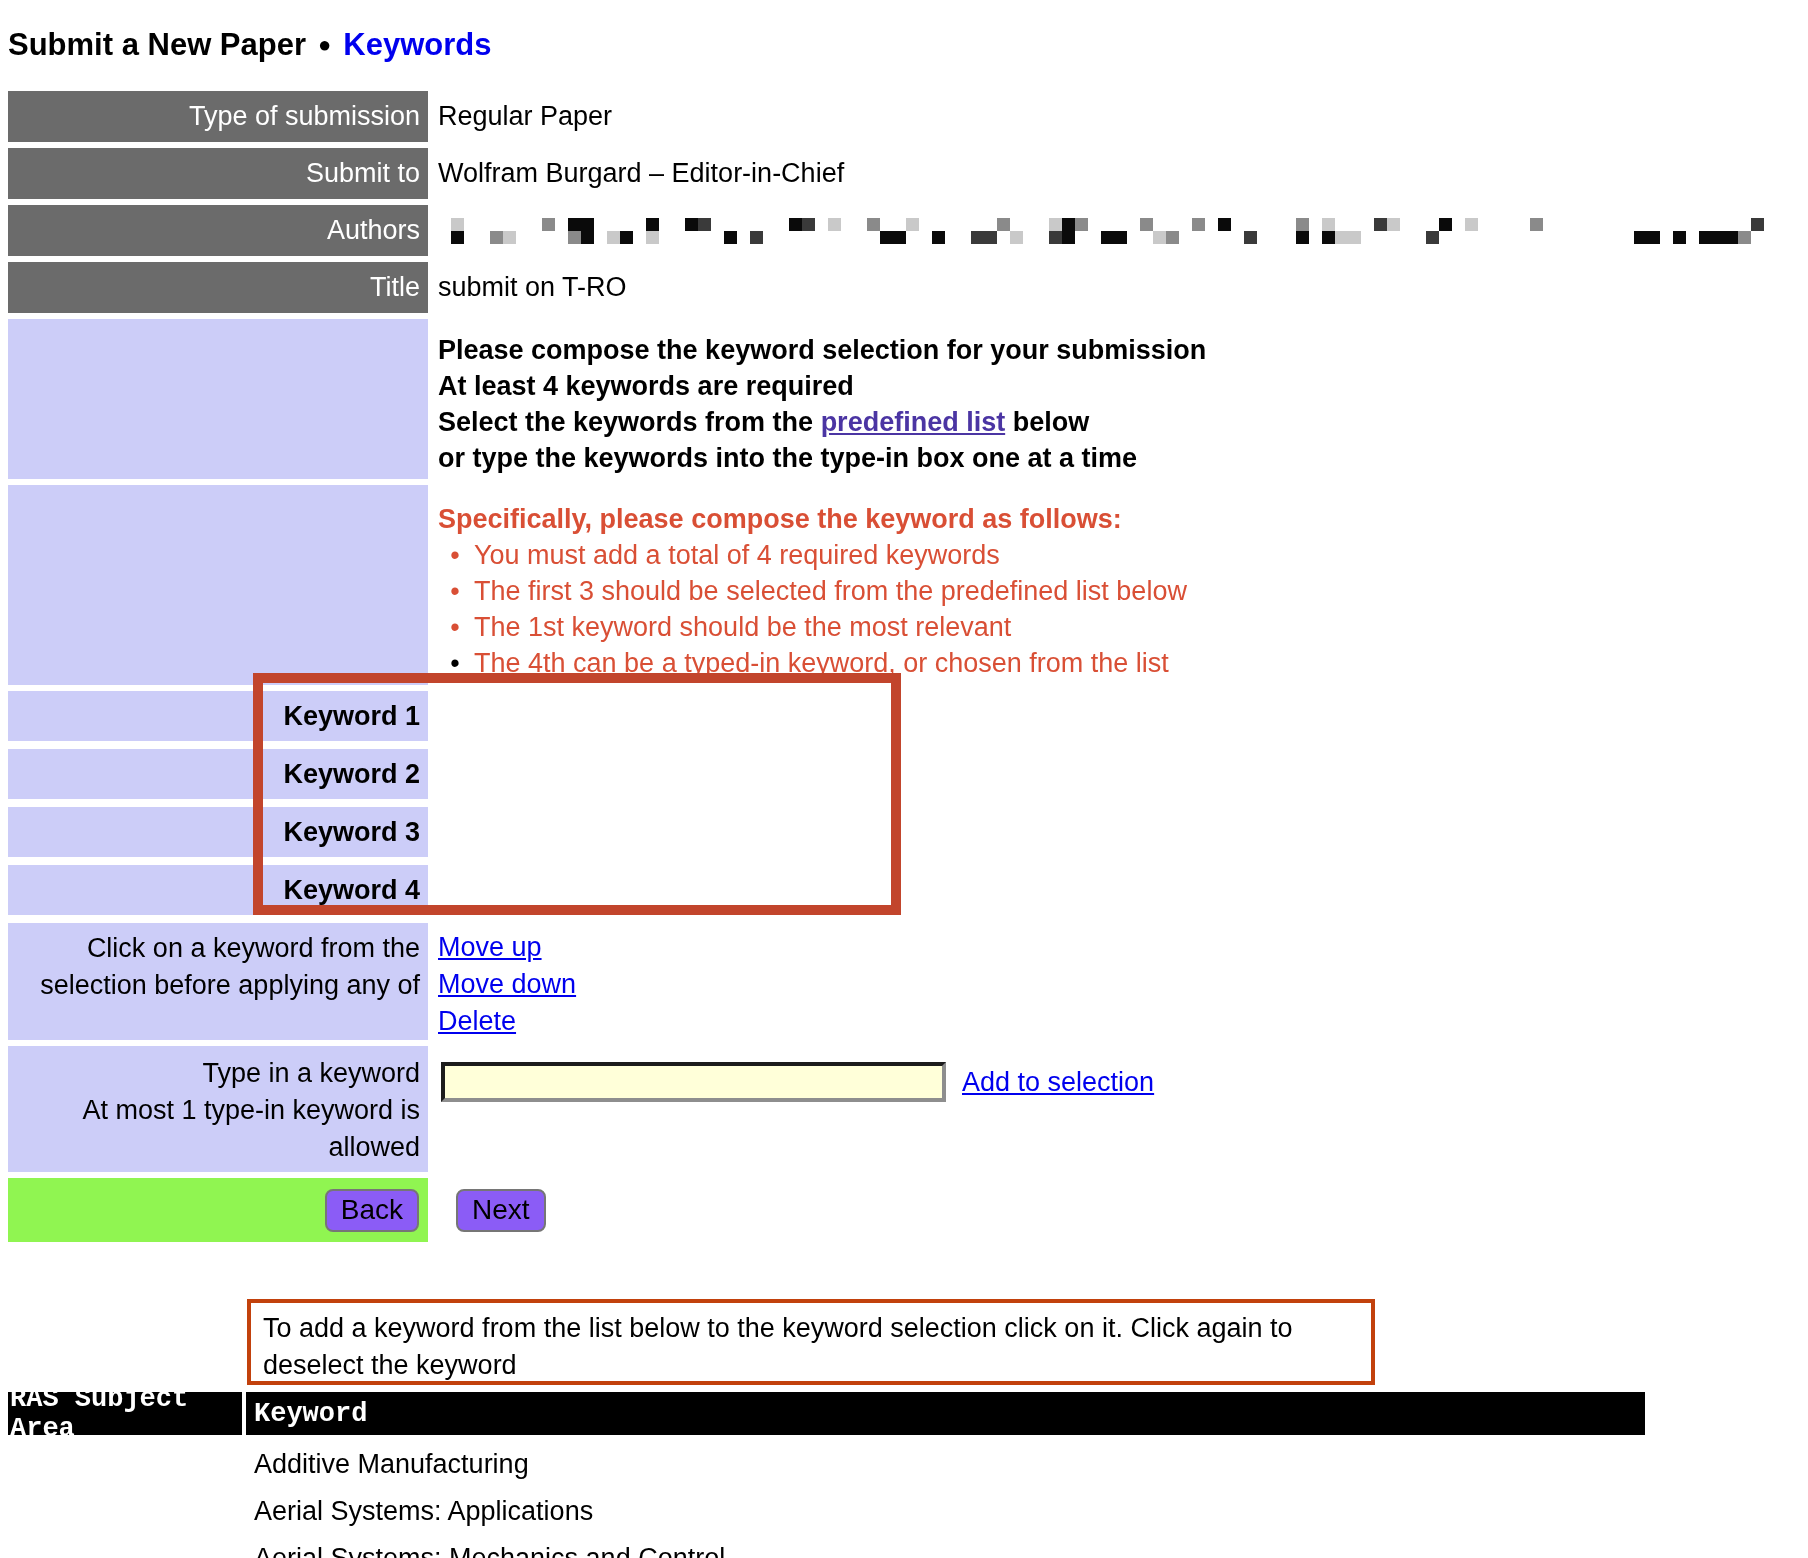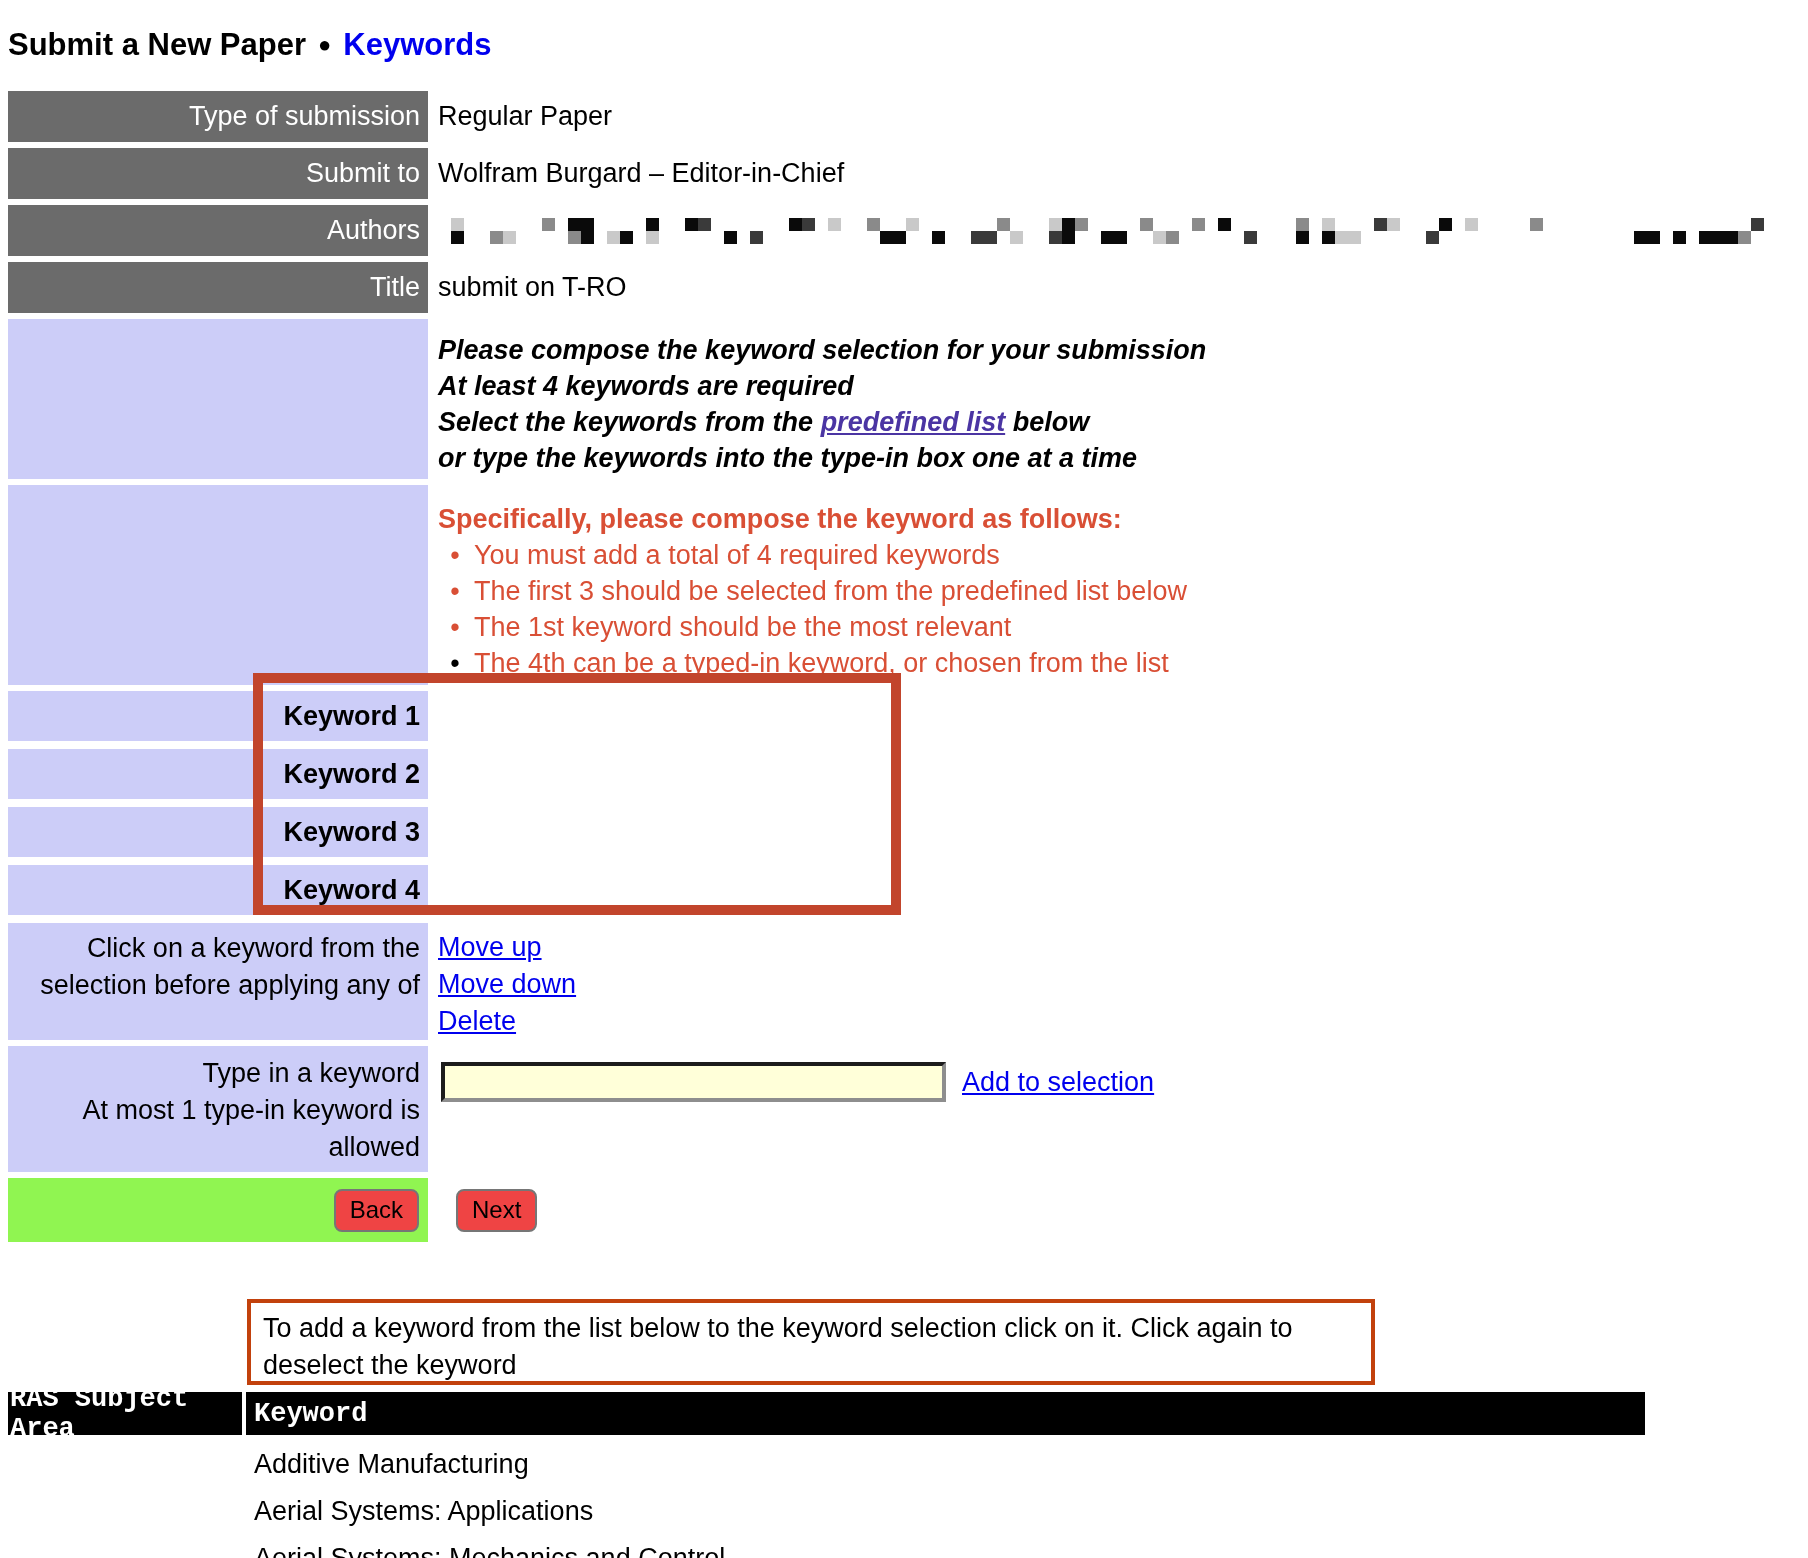--- a/index.html
+++ b/index.html
@@ -23,21 +23,21 @@
   .row.kw{margin-bottom:8px;}
   .row.last{margin-bottom:0;}
   .lbl{
     width:420px;flex:0 0 420px;display:flex;align-items:center;justify-content:flex-end;
     text-align:right;padding-right:8px;
   }
   .gray .lbl{background:var(--label_gray);color:#fff;}
   .lav .lbl{background:var(--lavender);color:#000;}
   .green .lbl{background:var(--green);}
   .val{flex:1;margin-left:10px;display:flex;align-items:center;min-width:0;}
-  .h51{height:51px;} .h160{height:160px;font-style:italic;} .h200{height:200px;} .h50{height:50px;}
+  .h51{height:51px;} .h160{height:160px;} .h200{height:200px;} .h50{height:50px;}
   .h117{height:117px;} .h126{height:126px;} .h64{height:64px;}
   .lbl.multiline{display:block;text-align:right;}
   .lbl.bold{font-weight:bold;}
 
   .val.block{display:block;align-items:initial;}
   .compose{padding-top:13px;line-height:36px;font-weight:bold;}
   .compose a{color:var(--visited_purple);text-decoration:underline;}
   .reqs{padding-top:16px;line-height:36px;color:var(--alert_red);}
   .reqs .reqhead{font-weight:bold;}
   .bul{display:flex;}
@@ -53,22 +53,22 @@
   input.kw-input{
     width:505px;height:40px;margin-left:3px;
     background:var(--input_yellow);
     border:4px solid;border-color:#1c1c1c #8e8e8e #8e8e8e #1c1c1c;
     font-family:"Liberation Sans", sans-serif;font-size:26px;padding:0 8px;outline:none;
   }
   a.add-link{color:var(--accent_blue);text-decoration:underline;margin-left:16px;display:inline-block;}
 
   .green .lbl{justify-content:flex-end;padding-right:9px;}
   button.btn{
-    height:43px;padding:0 14px;font-family:"Liberation Sans", sans-serif;font-size:24px;
-    background:#ef4444;border:2px solid #767676;border-radius:8px;color:#000;
+    height:43px;padding:0 14px;font-family:"Liberation Sans", sans-serif;font-size:28px;
+    background:#8b5cf6;border:2px solid #767676;border-radius:8px;color:#000;
     display:inline-flex;align-items:center;
   }
   .next-wrap{align-items:center;}
   .next-wrap .btn{margin-left:18px;}
 
   .annotation-rect{
     position:absolute;left:253px;top:673px;width:648px;height:242px;
     border:10px solid var(--annotation_red);z-index:50;pointer-events:none;
   }
 

